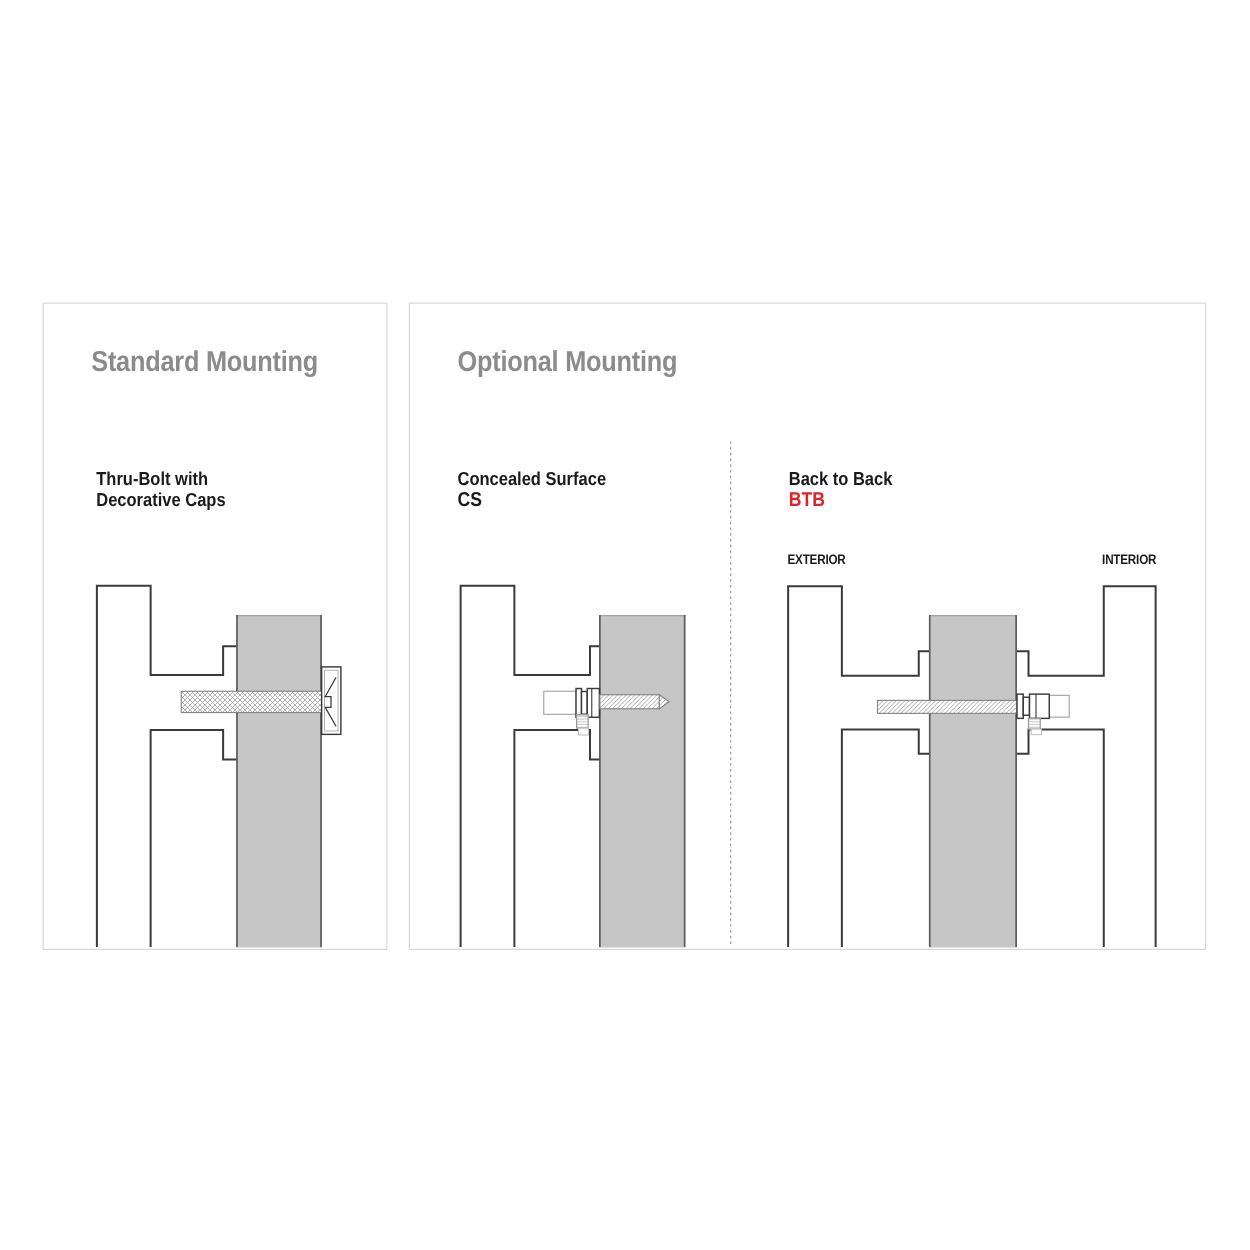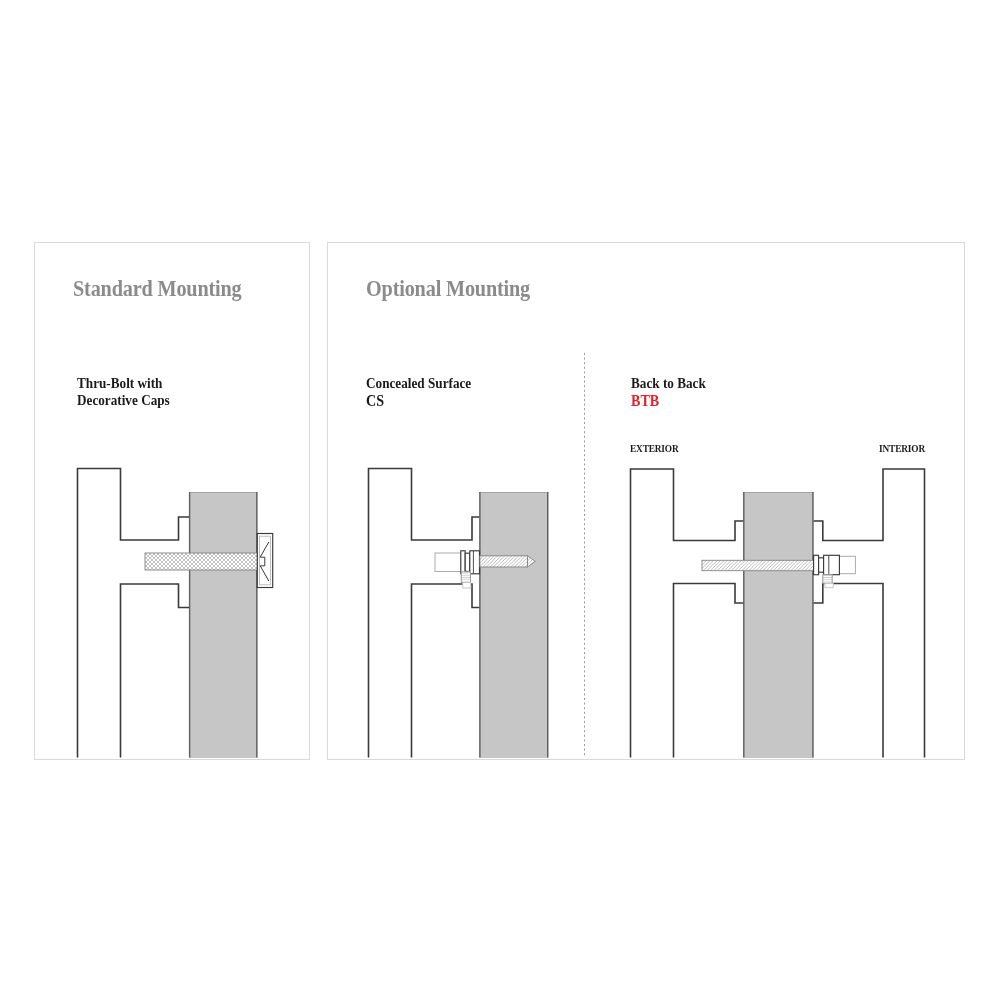--- a/index.html
+++ b/index.html
@@ -7,21 +7,21 @@
     --title-gray:#8b8b8b;
     --label-black:#1a1a1a;
     --glass-fill:#c6c6c6;
     --outline-dark:#3a3a3a;
     --panel-border:#d9d9d9;
     --divider-gray:#999999;
   }
   html,body{margin:0;padding:0;background:#ffffff;}
   .canvas{
     position:relative;width:1000px;height:1000px;background:#ffffff;
-    font-family:Liberation Serif, serif;overflow:hidden;
+    font-family:Liberation Sans, sans-serif;overflow:hidden;
   }
   .panel{position:absolute;background:#ffffff;border:1px solid var(--panel-border);}
   .panel-standard{left:34px;top:242px;width:274px;height:516px;}
   .panel-optional{left:327px;top:242px;width:636px;height:516px;}
   .drawing{position:absolute;left:0;top:0;width:1000px;height:1000px;}
   .txt{position:absolute;white-space:nowrap;color:var(--label-black);}
   .panel-title{
     font-size:23px;font-weight:bold;color:var(--title-gray);
     transform:scaleX(0.88);transform-origin:left top;letter-spacing:-0.2px;
   }

